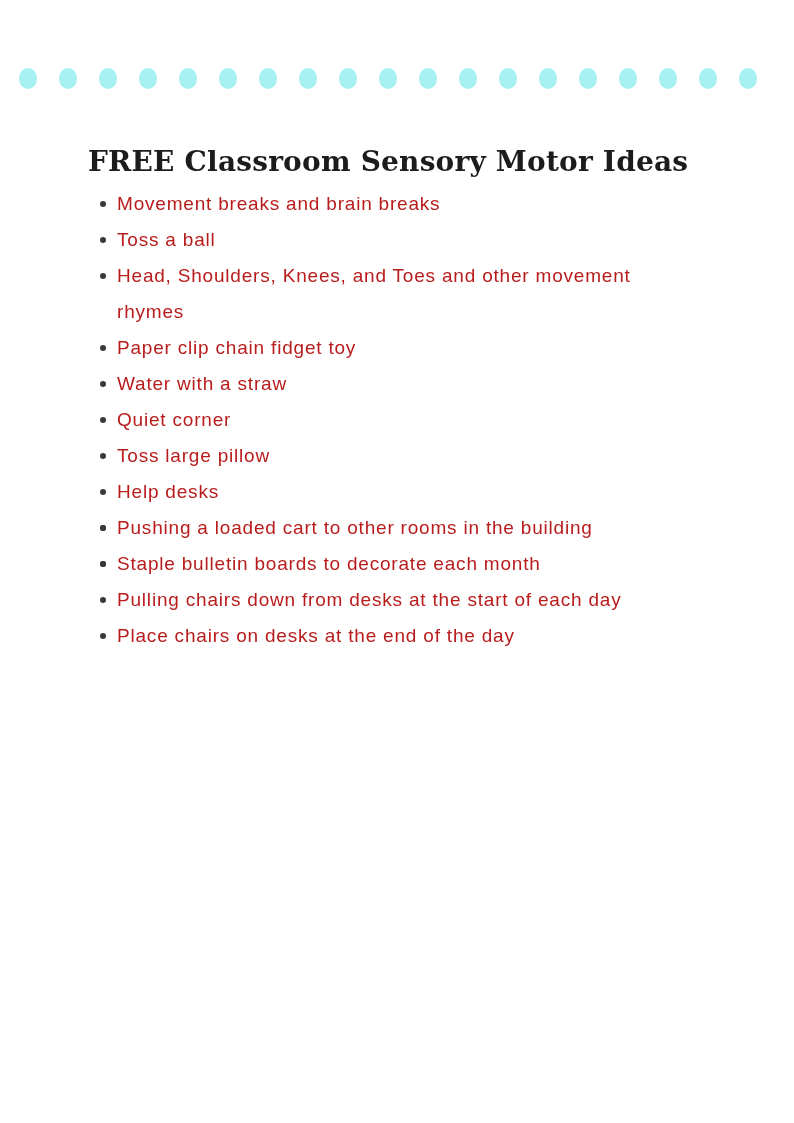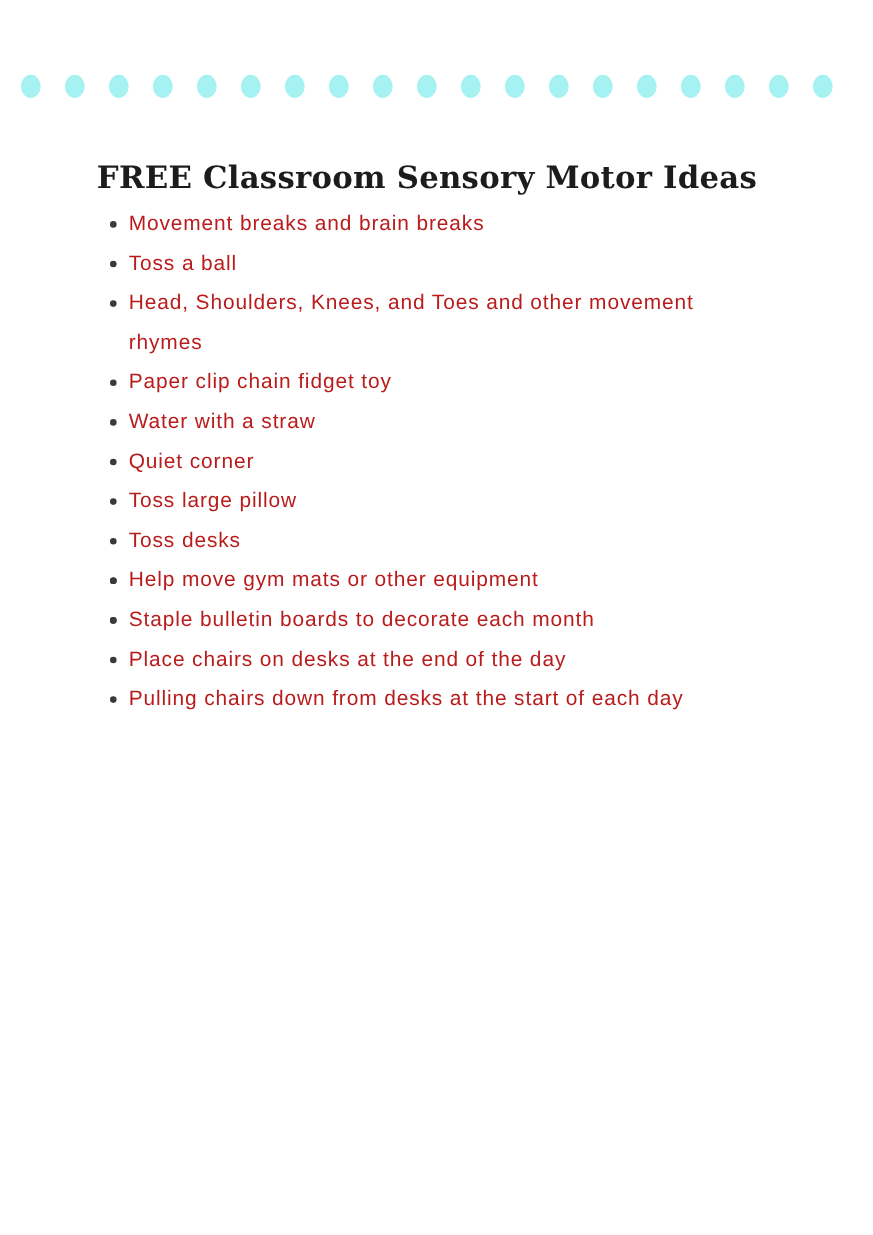--- a/index.html
+++ b/index.html
@@ -117,27 +117,26 @@
   <h1 class="doc-title">FREE Classroom Sensory Motor Ideas</h1>
 
   <ul class="idea-list">
       <li><span class="bullet"></span><span>Movement breaks and brain breaks</span></li>
       <li><span class="bullet"></span><span>Toss a ball</span></li>
       <li><span class="bullet"></span><span>Head, Shoulders, Knees, and Toes and other movement rhymes</span></li>
       <li><span class="bullet"></span><span>Paper clip chain fidget toy</span></li>
       <li><span class="bullet"></span><span>Water with a straw</span></li>
       <li><span class="bullet"></span><span>Quiet corner</span></li>
       <li><span class="bullet"></span><span>Toss large pillow</span></li>
-      <li><span class="bullet"></span><span>Toss desks</span></li>
+      <li><span class="bullet"></span><span>Help desks</span></li>
       <li><span class="bullet"></span></li>
-      <li><span class="bullet"></span></li>
-      <li><span class="bullet"></span><span>Help move gym mats or other equipment</span></li>
+      <li><span class="bullet"></span><span>Pushing a loaded cart to other rooms in the building</span></li>
       <li><span class="bullet"></span></li>
       <li><span class="bullet"></span><span>Staple bulletin boards to decorate each month</span></li>
+      <li><span class="bullet"></span><span>Pulling chairs down from desks at the start of each day</span></li>
       <li><span class="bullet"></span><span>Place chairs on desks at the end of the day</span></li>
-      <li><span class="bullet"></span><span>Pulling chairs down from desks at the start of each day</span></li>
     </ul>
 
   <div class="footer-logo">
     <span class="logo-the">THE</span><span class="sp"></span><span class="logo-ot">OT</span><span class="sp"></span><span class="logo-toolbox">TOOLBOX</span>
   </div>
 
 </div>
 
 </body></html>

